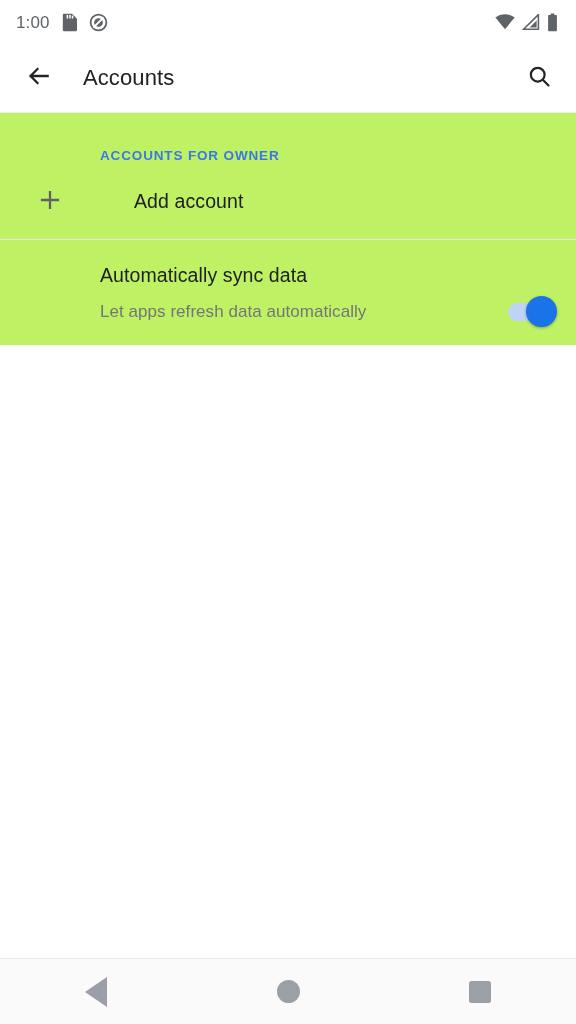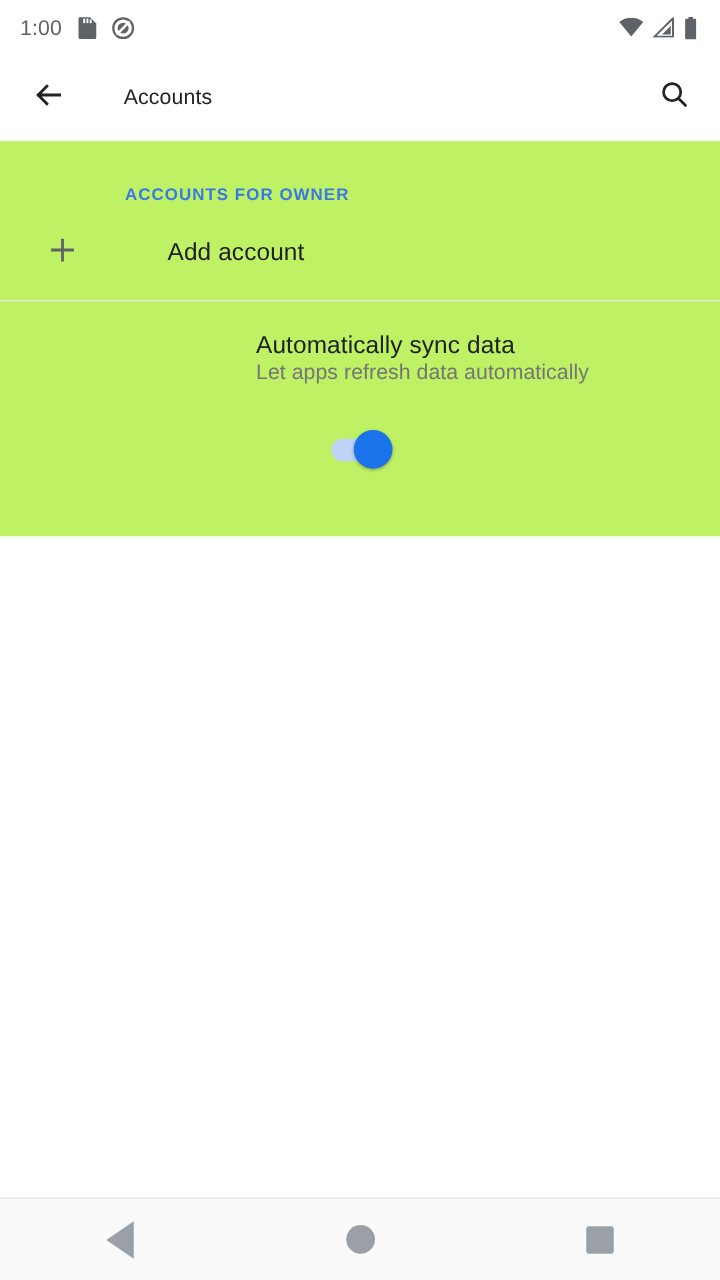--- a/index.html
+++ b/index.html
@@ -62,23 +62,23 @@
   .back-btn {
     width: 48px;
     height: 48px;
     margin-left: 15px;
     display: flex;
     align-items: center;
     justify-content: center;
     cursor: pointer;
   }
   .page-title {
-    font-size: 17px;
+    font-size: 22px;
     color: #202124;
-    margin-left: 36px;
+    margin-left: 20px;
     letter-spacing: 0.1px;
     flex: 1;
   }
   .search-btn {
     width: 48px;
     height: 48px;
     margin-right: 13px;
     display: flex;
     align-items: center;
     justify-content: center;
@@ -129,38 +129,37 @@
   }
 
   .list-divider {
     height: 1px;
     width: 100%;
     background: #e4e6e8;
   }
 
   .row-sync {
     padding: 24px 0 24px 0;
-    align-items: center;
-    flex-direction: column;
+    align-items: flex-end;
   }
   .sync-texts {
     flex: 1;
     padding-left: 100px;
     box-sizing: border-box;
   }
   .sync-title {
     font-size: 19.5px;
     color: #202124;
     line-height: 1.15;
     letter-spacing: 0.1px;
   }
   .sync-sub {
     font-size: 17px;
     color: #757575;
-    margin-top: 1px;
+    margin-top: 16px;
     line-height: 1.15;
     letter-spacing: 0.05px;
   }
   .switch-wrap {
     width: 90px;
     display: flex;
     align-items: center;
     justify-content: center;
     flex: 0 0 90px;
     padding-top: 8px;

